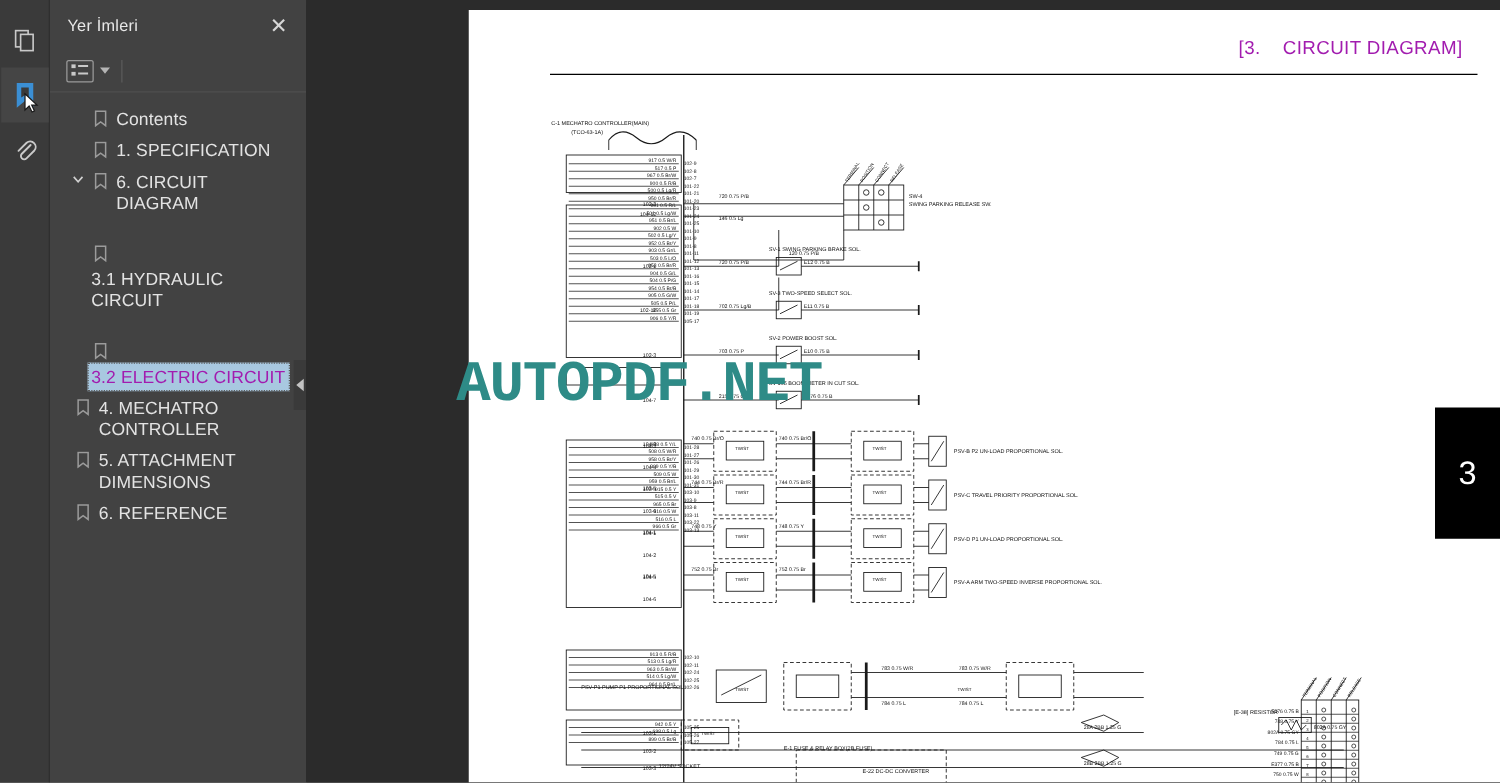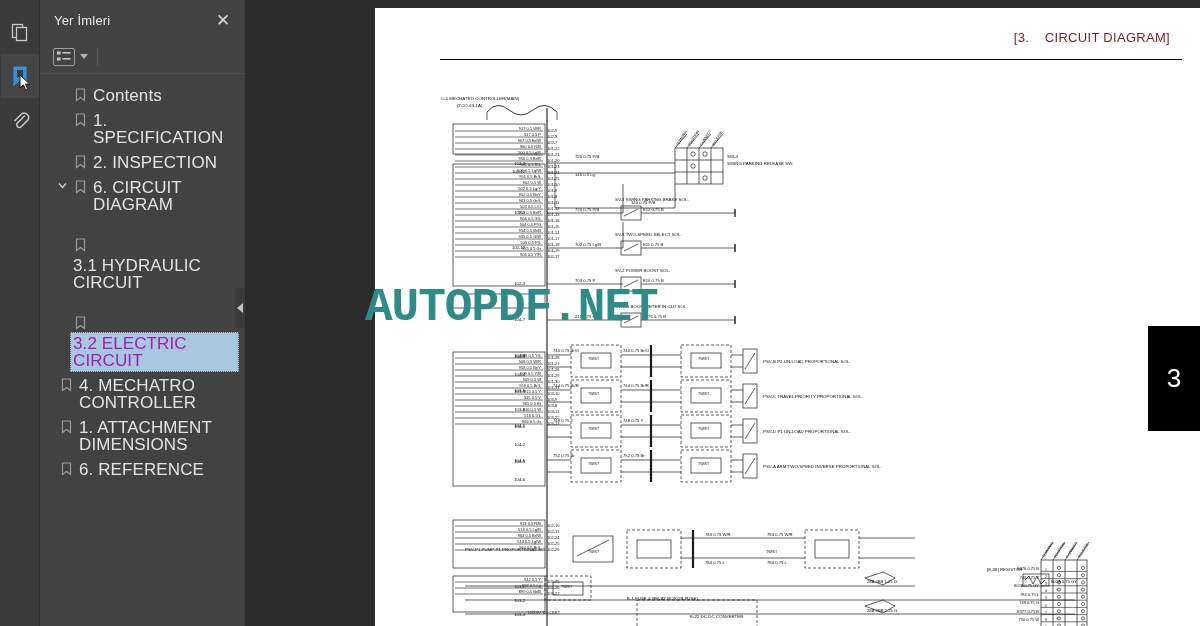--- a/index.html
+++ b/index.html
@@ -69,21 +69,21 @@
     display: flex; align-items: flex-start;
     padding: 1px 6px 1px 0;
     min-height: 24px;
   }
   .bm-twisty {
     width: 16px; flex: 0 0 16px; display: flex; align-items: center;
     justify-content: center; padding-top: 6px;
   }
   .bm-icon { width: 20px; flex: 0 0 20px; padding-top: 4px; display:flex; justify-content:center; }
   .bm-label {
-    color: #e3e3e3; font-size: 17px; line-height: 17px;
+    color: #e3e3e3; font-size: 14px; line-height: 17px;
     padding: 3px 4px 3px 3px; letter-spacing: .1px;
   }
   .bm-row.selected .bm-label {
     background: #a8c8e0; color: #a21caf;
     outline: 1px dotted #5a5a5a; outline-offset: -1px;
   }
   .indent-1 { padding-left: 14px; }
   .indent-2 { padding-left: 30px; flex-direction: column; }
 
   .panel-collapse {
@@ -109,21 +109,21 @@
     width: 825px; height: 622px;
     background: #ffffff;
   }
 
   .page-head {
     position: absolute; left: 65px; right: 18px; top: 22px; height: 30px;
   }
   .page-head-text {
     position: absolute; right: 12px; top: 0;
     font-family: "Liberation Sans", sans-serif;
-    font-size: 13px; color: #7f1d1d; letter-spacing: .3px; white-space: pre;
+    font-size: 15px; color: #a21caf; letter-spacing: .3px; white-space: pre;
   }
   .page-head-rule {
     position: absolute; left: 0; right: 0; bottom: 0; height: 1.5px; background: #000;
   }
 
   
   .watermark {
     position: absolute; left: -10px; top: 274px;
     font-size: 46px; font-weight: bold; letter-spacing: -1px;
     color: #2e8b87; font-family: Liberation Mono, monospace;
@@ -213,29 +213,20 @@
         <div class="bm-row indent-1">
           <span class="bm-twisty"></span>
           <span class="bm-icon">
             <svg width="11" height="14" viewBox="0 0 11 14">
               <path d="M1.5 1 H9.5 V12.5 L5.5 9.5 L1.5 12.5 Z" fill="none" stroke="#9b9b9b" stroke-width="1.2"></path>
             </svg>
           </span>
           <span class="bm-label">1. SPECIFICATION</span>
         </div>
         <div class="bm-row indent-1">
-          <span class="bm-twisty"></span>
-          <span class="bm-icon">
-            <svg width="11" height="14" viewBox="0 0 11 14">
-              <path d="M1.5 1 H9.5 V12.5 L5.5 9.5 L1.5 12.5 Z" fill="none" stroke="#9b9b9b" stroke-width="1.2"></path>
-            </svg>
-          </span>
-          <span class="bm-label">2. INSPECTION</span>
-        </div>
-        <div class="bm-row indent-1">
           <span class="bm-twisty">
             <svg width="9" height="7" viewBox="0 0 9 7">
               <path d="M1 1.5 L4.5 5.5 L8 1.5" fill="none" stroke="#d0d0d0" stroke-width="1.3"></path>
             </svg>
           </span>
           <span class="bm-icon">
             <svg width="11" height="14" viewBox="0 0 11 14">
               <path d="M1.5 1 H9.5 V12.5 L5.5 9.5 L1.5 12.5 Z" fill="none" stroke="#9b9b9b" stroke-width="1.2"></path>
             </svg>
           </span>
@@ -268,21 +259,21 @@
           </span>
           <span class="bm-label">4. MECHATRO CONTROLLER</span>
         </div>
         <div class="bm-row">
           <span class="bm-twisty"></span>
           <span class="bm-icon">
             <svg width="11" height="14" viewBox="0 0 11 14">
               <path d="M1.5 1 H9.5 V12.5 L5.5 9.5 L1.5 12.5 Z" fill="none" stroke="#9b9b9b" stroke-width="1.2"></path>
             </svg>
           </span>
-          <span class="bm-label">1. ATTACHMENT DIMENSIONS</span>
+          <span class="bm-label">5. ATTACHMENT DIMENSIONS</span>
         </div>
         <div class="bm-row">
           <span class="bm-twisty"></span>
           <span class="bm-icon">
             <svg width="11" height="14" viewBox="0 0 11 14">
               <path d="M1.5 1 H9.5 V12.5 L5.5 9.5 L1.5 12.5 Z" fill="none" stroke="#9b9b9b" stroke-width="1.2"></path>
             </svg>
           </span>
           <span class="bm-label">6. REFERENCE</span>
         </div>

